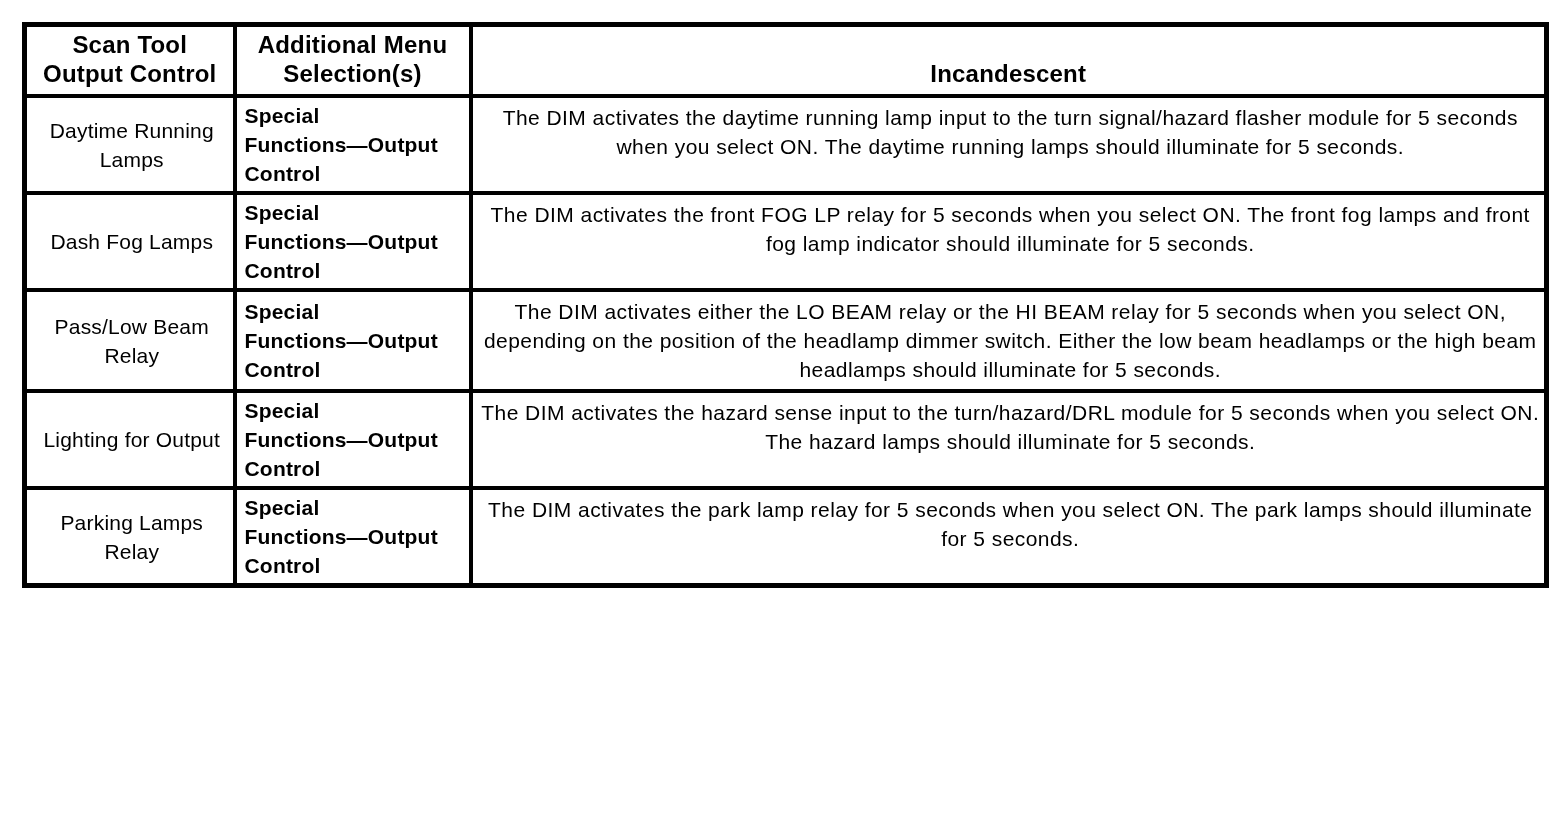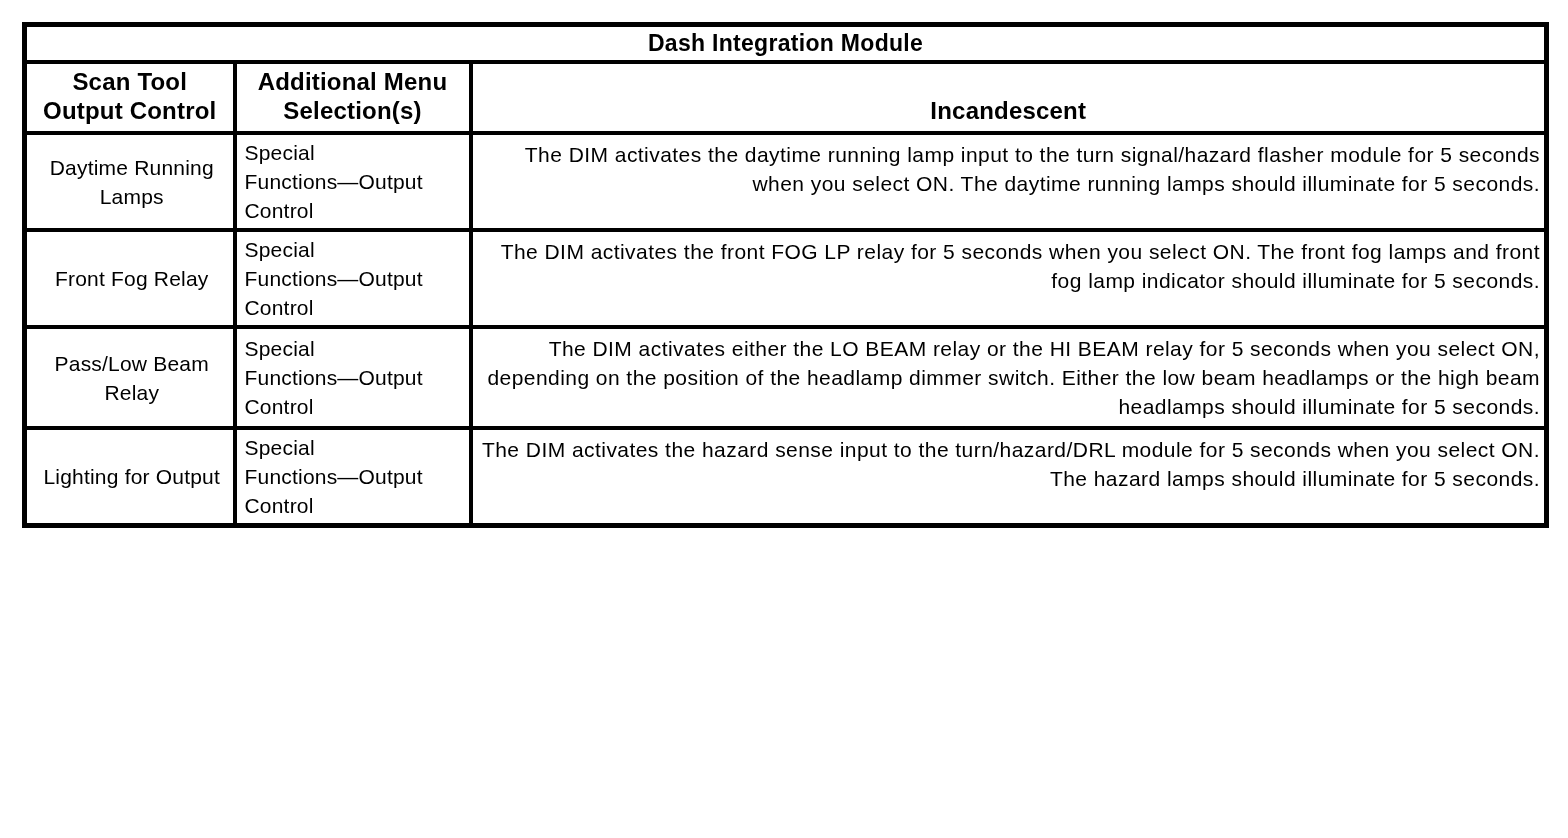--- a/index.html
+++ b/index.html
@@ -57,74 +57,80 @@
     text-align: center;
     padding: 3px 4px 3px 8px;
     letter-spacing: 0.2px;
   }
   td.td-menu {
     vertical-align: middle;
     text-align: left;
     padding: 3px 4px 3px 8px;
     height: 95px;
     letter-spacing: 0.2px;
+    font-weight: bold;
   }
   td.td-desc {
     vertical-align: top;
-    text-align: right;
+    text-align: center;
     padding: 5px 4px 5px 8px;
     letter-spacing: 0.45px;
   }
 </style>
 </head>
 <body>
 
 <table class="dim-table">
   <colgroup>
     <col class="c1">
     <col class="c2">
     <col class="c3">
   </colgroup>
   <thead>
-    <tr>
-      <th colspan="3" class="title-cell">Dash Integration Module</th>
-    </tr>
     <tr>
       <th class="col-head pre">Scan Tool
 Output Control</th>
       <th class="col-head pre">Additional Menu
 Selection(s)</th>
       <th class="col-head">Incandescent</th>
     </tr>
   </thead>
   <tbody>
       <tr>
         <td class="td-name pre">Daytime Running
 Lamps</td>
         <td class="td-menu pre">Special
 Functions—Output
 Control</td>
         <td class="td-desc">The DIM activates the daytime running lamp input to the turn signal/hazard flasher module for 5 seconds when you select ON. The daytime running lamps should illuminate for 5 seconds.</td>
       </tr>
       <tr>
-        <td class="td-name pre">Front Fog Relay</td>
+        <td class="td-name pre">Dash Fog Lamps</td>
         <td class="td-menu pre">Special
 Functions—Output
 Control</td>
         <td class="td-desc">The DIM activates the front FOG LP relay for 5 seconds when you select ON. The front fog lamps and front fog lamp indicator should illuminate for 5 seconds.</td>
       </tr>
       <tr>
         <td class="td-name pre">Pass/Low Beam
 Relay</td>
         <td class="td-menu pre">Special
 Functions—Output
 Control</td>
         <td class="td-desc">The DIM activates either the LO BEAM relay or the HI BEAM relay for 5 seconds when you select ON, depending on the position of the headlamp dimmer switch. Either the low beam headlamps or the high beam headlamps should illuminate for 5 seconds.</td>
       </tr>
       <tr>
         <td class="td-name pre">Lighting for Output</td>
         <td class="td-menu pre">Special
 Functions—Output
 Control</td>
         <td class="td-desc">The DIM activates the hazard sense input to the turn/hazard/DRL module for 5 seconds when you select ON. The hazard lamps should illuminate for 5 seconds.</td>
       </tr>
+      <tr>
+        <td class="td-name pre">Parking Lamps
+Relay</td>
+        <td class="td-menu pre">Special
+Functions—Output
+Control</td>
+        <td class="td-desc">The DIM activates the park lamp relay for 5 seconds when you select ON. The park lamps should illuminate for 5 seconds.</td>
+      </tr>
     </tbody>
 </table>
 
 </body></html>

